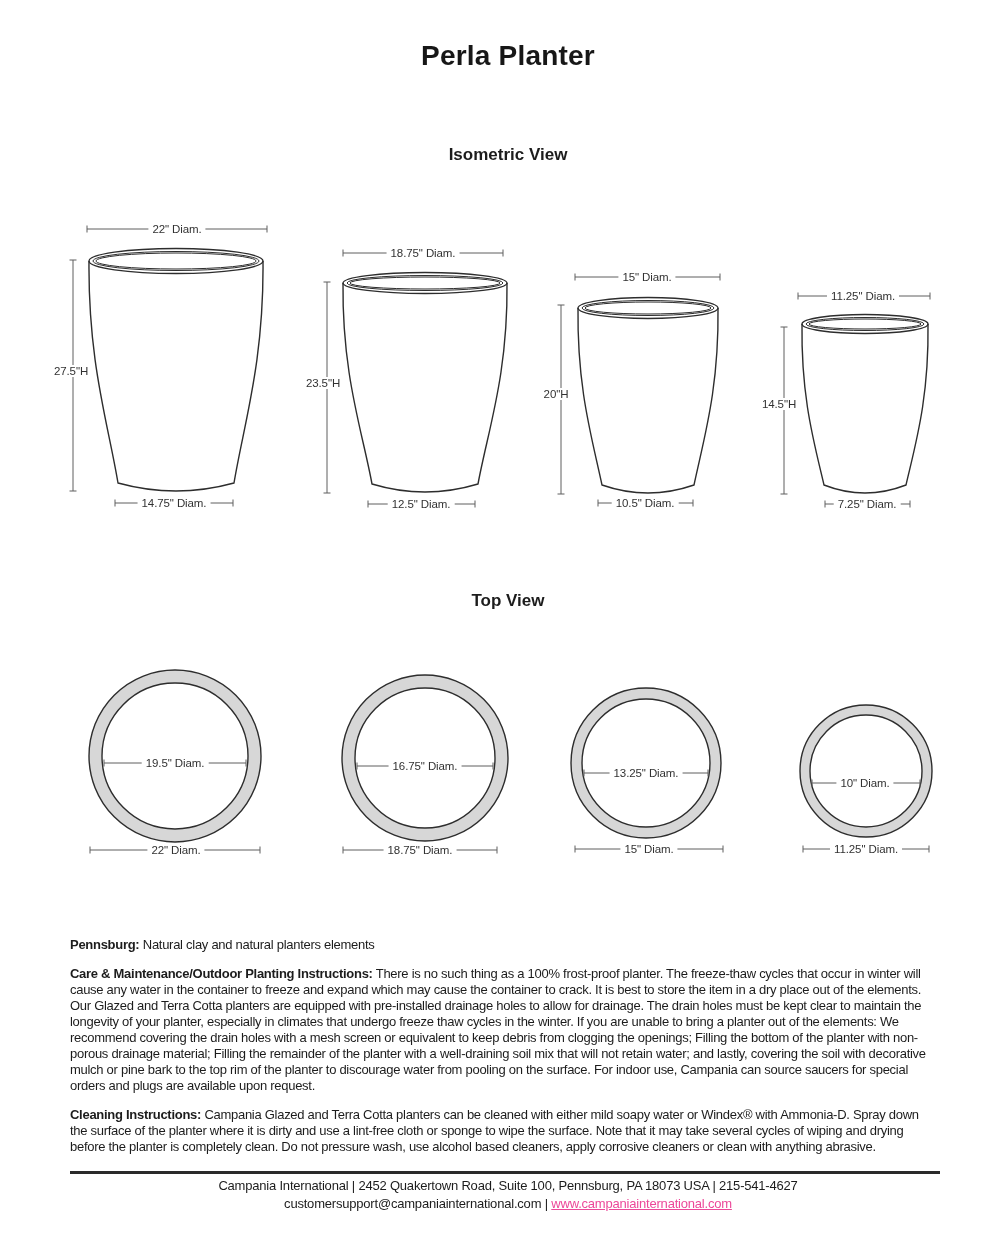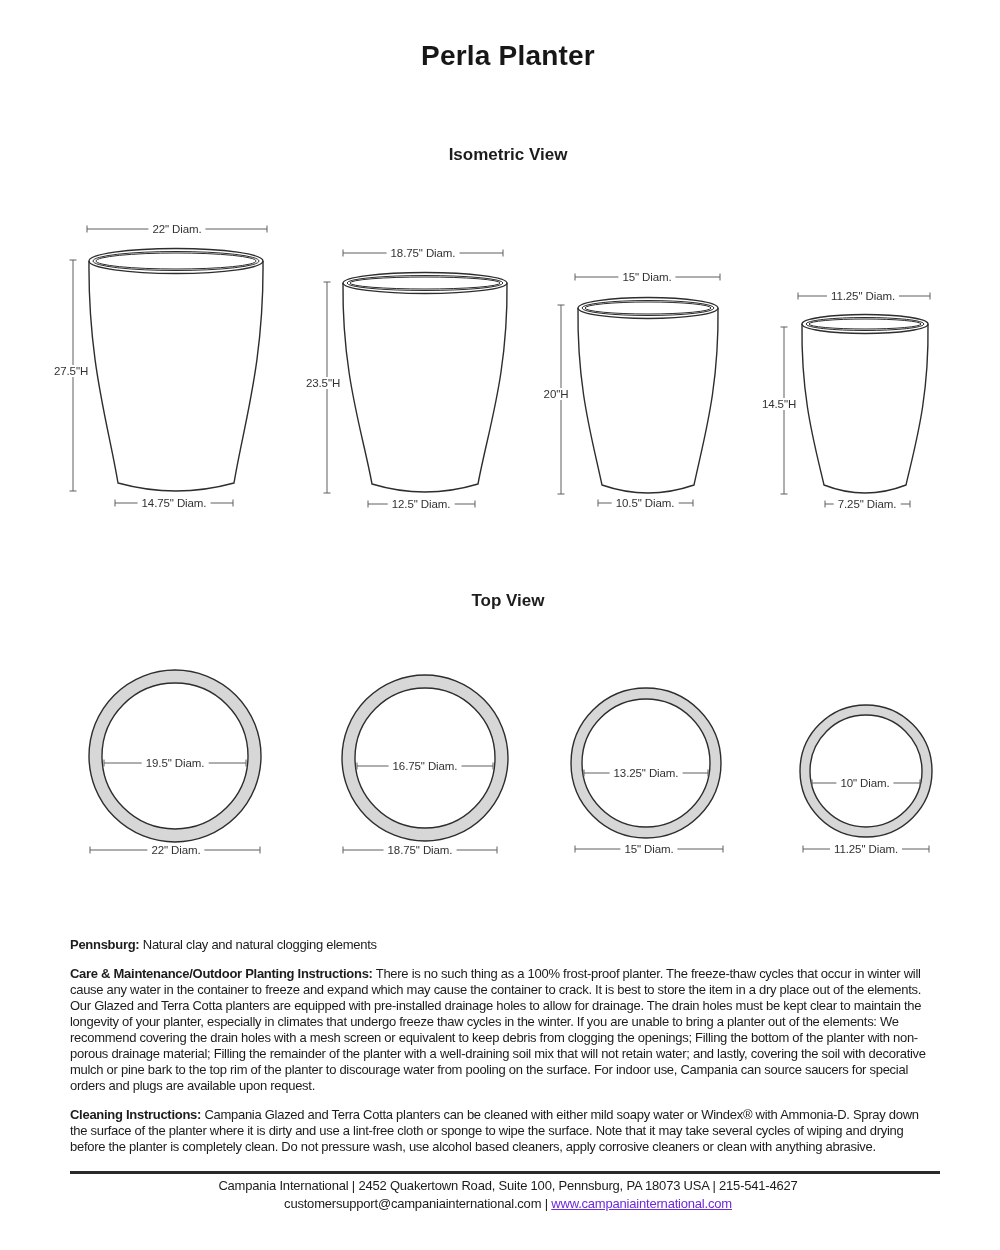--- a/index.html
+++ b/index.html
@@ -28,21 +28,21 @@
     font-size:13px;line-height:16px;letter-spacing:-.28px;color:#1c1c1c;
   }
   .info p{margin:0 0 13px 0;}
   .footer-rule{
     position:absolute;left:70px;top:1171px;width:870px;height:3px;background:#2a2a2a;
   }
   .footer{
     position:absolute;left:8px;top:1177px;width:1000px;
     text-align:center;font-size:13px;line-height:17.5px;letter-spacing:-.2px;color:#1c1c1c;
   }
-  .footer a{color:#6d28d9;}
+  .footer a{color:#ec4899;}
 </style>
 </head>
 <body>
 
 <h1 class="page-title">Perla Planter</h1>
 <h2 class="section-heading" id="heading-isometric">Isometric View</h2>
 <h2 class="section-heading" id="heading-topview">Top View</h2>
 
 <svg id="drawing" width="1000" height="900" viewBox="0 0 1000 900">
     <g stroke="#2d2d2d" stroke-width="1.4">
@@ -171,21 +171,21 @@
 <div class="dim-label" style="left:425px;top:766px">16.75" Diam.</div>
 <div class="dim-label" style="left:420px;top:850px">18.75" Diam.</div>
 
 <div class="dim-label" style="left:646px;top:773px">13.25" Diam.</div>
 <div class="dim-label" style="left:649px;top:849px">15" Diam.</div>
 
 <div class="dim-label" style="left:865px;top:783px">10" Diam.</div>
 <div class="dim-label" style="left:866px;top:849px">11.25" Diam.</div>
 
 <div class="info">
-  <p><b>Pennsburg:</b><span> Natural clay and natural clogging elements</span></p>
+  <p><b>Pennsburg:</b><span> Natural clay and natural planters elements</span></p>
   <p><b>Care &amp; Maintenance/Outdoor Planting Instructions:</b><span> There is no such thing as a 100% frost-proof planter. The freeze-thaw cycles that occur in winter will cause any water in the container to freeze and expand which may cause the container to crack. It is best to store the item in a dry place out of the elements. Our Glazed and Terra Cotta planters are equipped with pre-installed drainage holes to allow for drainage. The drain holes must be kept clear to maintain the longevity of your planter, especially in climates that undergo freeze thaw cycles in the winter. If you are unable to bring a planter out of the elements: We recommend covering the drain holes with a mesh screen or equivalent to keep debris from clogging the openings; Filling the bottom of the planter with non-porous drainage material; Filling the remainder of the planter with a well-draining soil mix that will not retain water; and lastly, covering the soil with decorative mulch or pine bark to the top rim of the planter to discourage water from pooling on the surface. For indoor use, Campania can source saucers for special orders and plugs are available upon request.</span></p>
   <p><b>Cleaning Instructions:</b><span> Campania Glazed and Terra Cotta planters can be cleaned with either mild soapy water or Windex® with Ammonia-D. Spray down the surface of the planter where it is dirty and use a lint-free cloth or sponge to wipe the surface. Note that it may take several cycles of wiping and drying before the planter is completely clean. Do not pressure wash, use alcohol based cleaners, apply corrosive cleaners or clean with anything abrasive.</span></p>
 </div>
 
 <div class="footer-rule"></div>
 <div class="footer">
   <div>Campania International | 2452 Quakertown Road, Suite 100, Pennsburg, PA 18073 USA | 215-541-4627</div>
   <div><span>customersupport@campaniainternational.com</span><span> | </span><a href="#">www.campaniainternational.com</a></div>
 </div>
 

